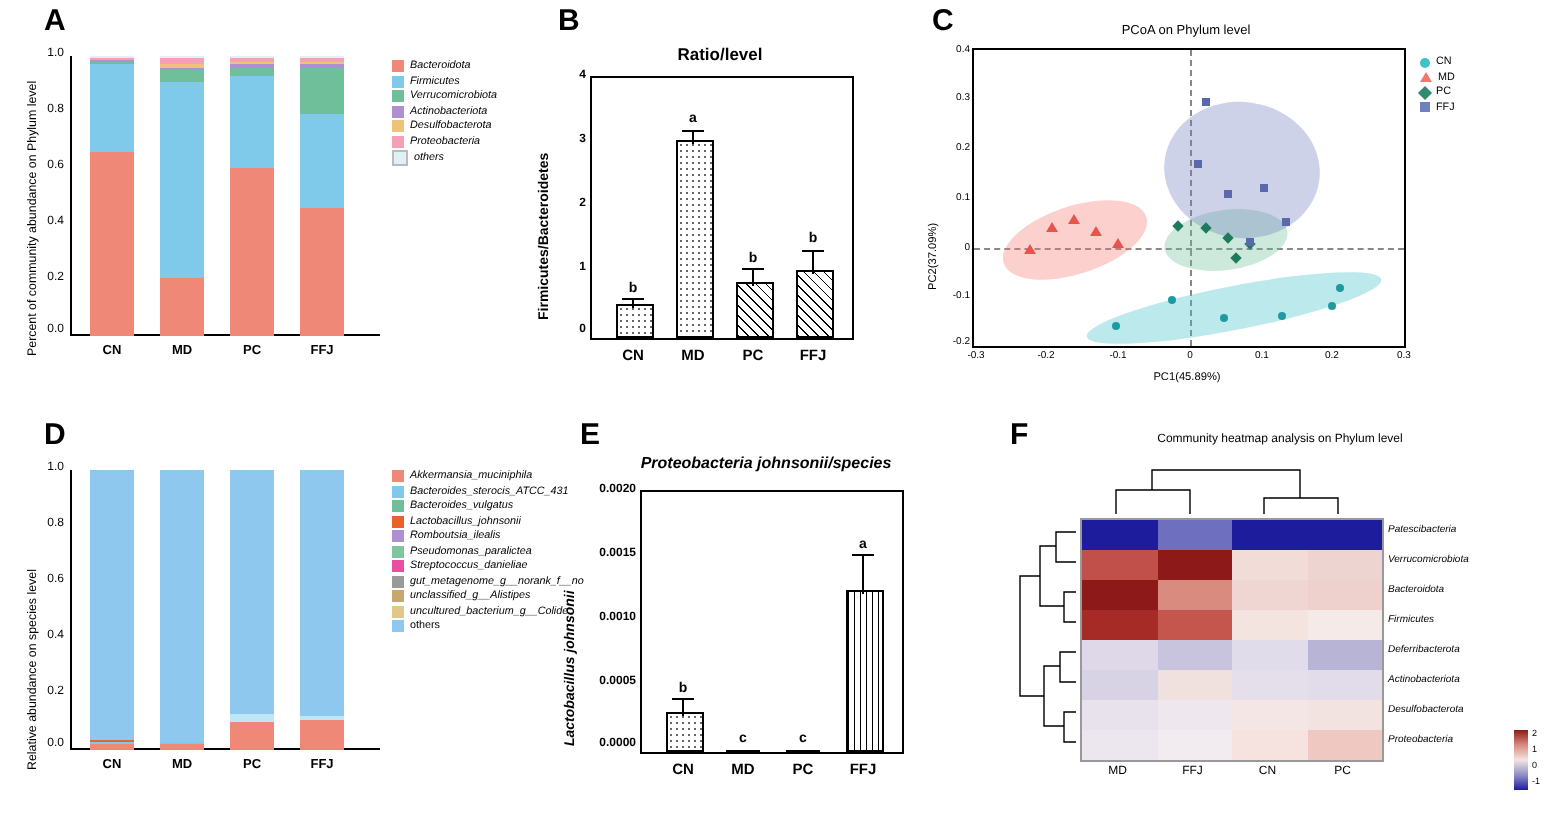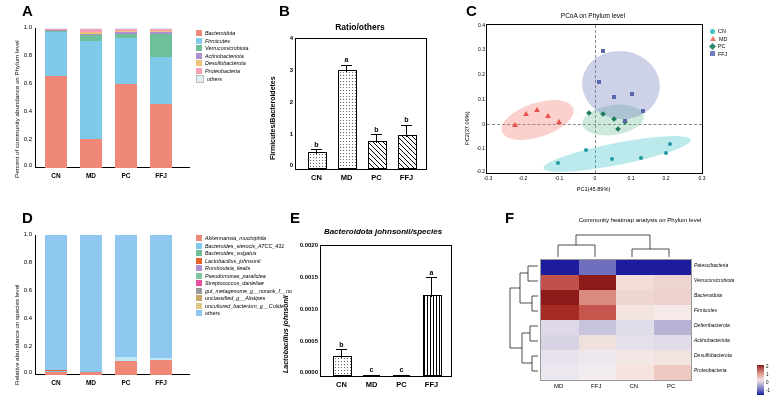--- a/index.html
+++ b/index.html
@@ -110,21 +110,21 @@
     <div class="legend-item">
         <span class="legend-swatch" style="background:#dff0f6;border:0.5px solid #bbb;"></span>
         <span class="legend-text">others</span>
       </div>
   </div>
 </div>
 
 <div class="panel" style="left:255px;top:0;width:195px;height:200px;">
   <div class="plabel" style="position:absolute;left:24px;top:2px;">B</div>
   <div class="ylab" style="left:14px;top:160px;font-size:7px;font-weight:bold;">Firmicutes/Bacteroidetes</div>
-  <div style="position:absolute;left:40px;top:22px;width:130px;text-align:center;font-size:8.5px;font-weight:bold;">Ratio/others</div>
+  <div style="position:absolute;left:40px;top:22px;width:130px;text-align:center;font-size:8.5px;font-weight:bold;">Ratio/level</div>
 
   <div style="position:absolute;left:40px;top:38px;width:130px;height:130px;border:1px solid #000;border-left:1.2px solid #000;">
 
     <div class="ytick" style="right:100%;margin-right:3px;top:-4px;width:14px;font-weight:bold;">4</div>
     <div class="ytick" style="right:100%;margin-right:3px;top:28px;width:14px;font-weight:bold;">3</div>
     <div class="ytick" style="right:100%;margin-right:3px;top:60px;width:14px;font-weight:bold;">2</div>
     <div class="ytick" style="right:100%;margin-right:3px;top:92px;width:14px;font-weight:bold;">1</div>
     <div class="ytick" style="right:100%;margin-right:3px;top:123px;width:14px;font-weight:bold;">0</div>
 
     <div style="position:absolute;left:12px;width:17px;bottom:0;height:14.6px;border:1px solid #000;background:#ffffff;background-image:radial-gradient(#666 0.6px, transparent 0.7px);background-size:3px 3px;"></div>
@@ -323,21 +323,21 @@
     <div class="legend-item">
         <span class="legend-swatch" style="background:#8fc8ee"></span>
         <span class="legend-text" style="font-style:normal;">others</span>
       </div>
   </div>
 </div>
 
 <div class="panel" style="left:268px;top:205px;width:210px;height:207px;">
   <div class="plabel" style="position:absolute;left:22px;top:4px;">E</div>
   <div class="ylab" style="left:14px;top:168px;font-size:7px;font-weight:bold;font-style:italic;">Lactobacillus johnsonii</div>
-  <div style="position:absolute;left:45px;top:22px;width:140px;text-align:center;font-size:8px;font-weight:bold;font-style:italic;">Bacteroidota johnsonii/species</div>
+  <div style="position:absolute;left:45px;top:22px;width:140px;text-align:center;font-size:8px;font-weight:bold;font-style:italic;">Proteobacteria johnsonii/species</div>
 
   <div style="position:absolute;left:52px;top:40px;width:130px;height:130px;border:1px solid #000;">
     <div class="ytick" style="right:100%;margin-right:3px;top:-4px;width:28px;font-weight:bold;">0.0020</div>
     <div class="ytick" style="right:100%;margin-right:3px;top:28px;width:28px;font-weight:bold;">0.0015</div>
     <div class="ytick" style="right:100%;margin-right:3px;top:60px;width:28px;font-weight:bold;">0.0010</div>
     <div class="ytick" style="right:100%;margin-right:3px;top:92px;width:28px;font-weight:bold;">0.0005</div>
     <div class="ytick" style="right:100%;margin-right:3px;top:123px;width:28px;font-weight:bold;">0.0000</div>
 
     <div style="position:absolute;left:12px;width:17px;bottom:0;height:18.2px;border:1px solid #000;background:#ffffff;background-image:radial-gradient(#666 0.6px, transparent 0.7px);background-size:3px 3px;"></div>
     <div style="position:absolute;left:20px;width:1px;bottom:18.2px;height:8px;background:#000;"></div>

